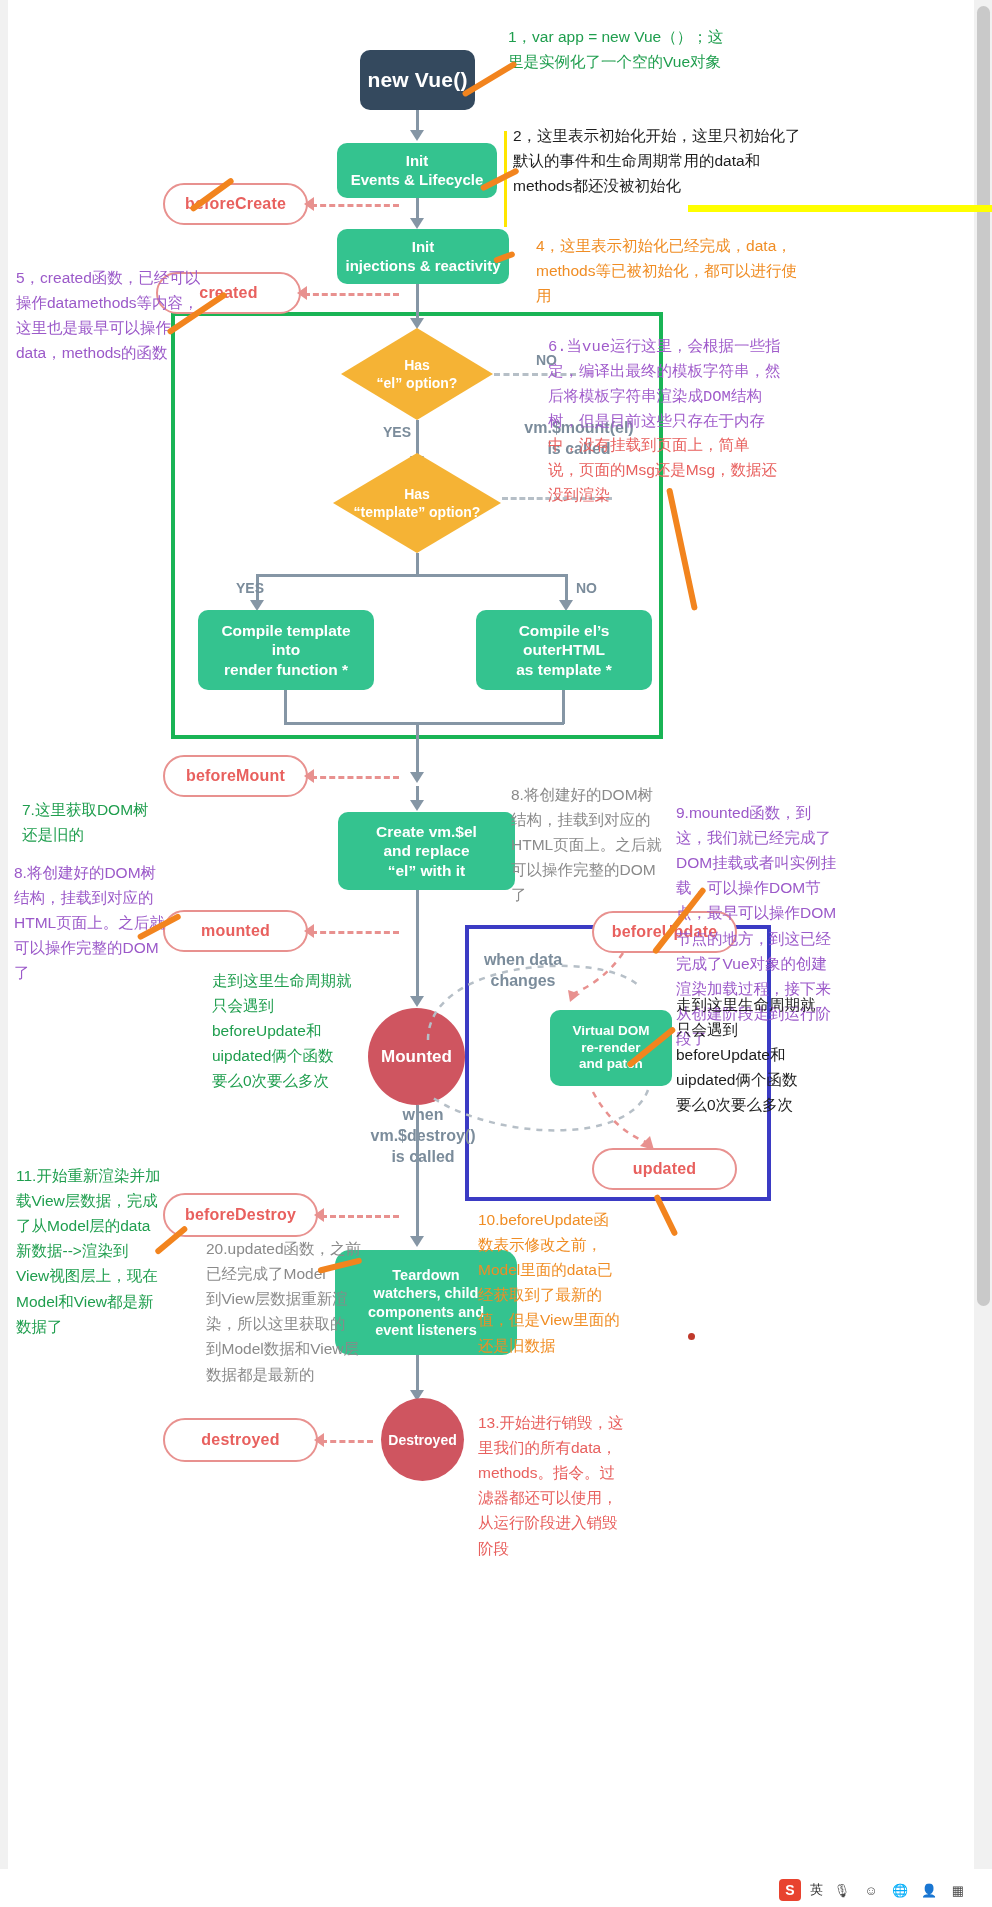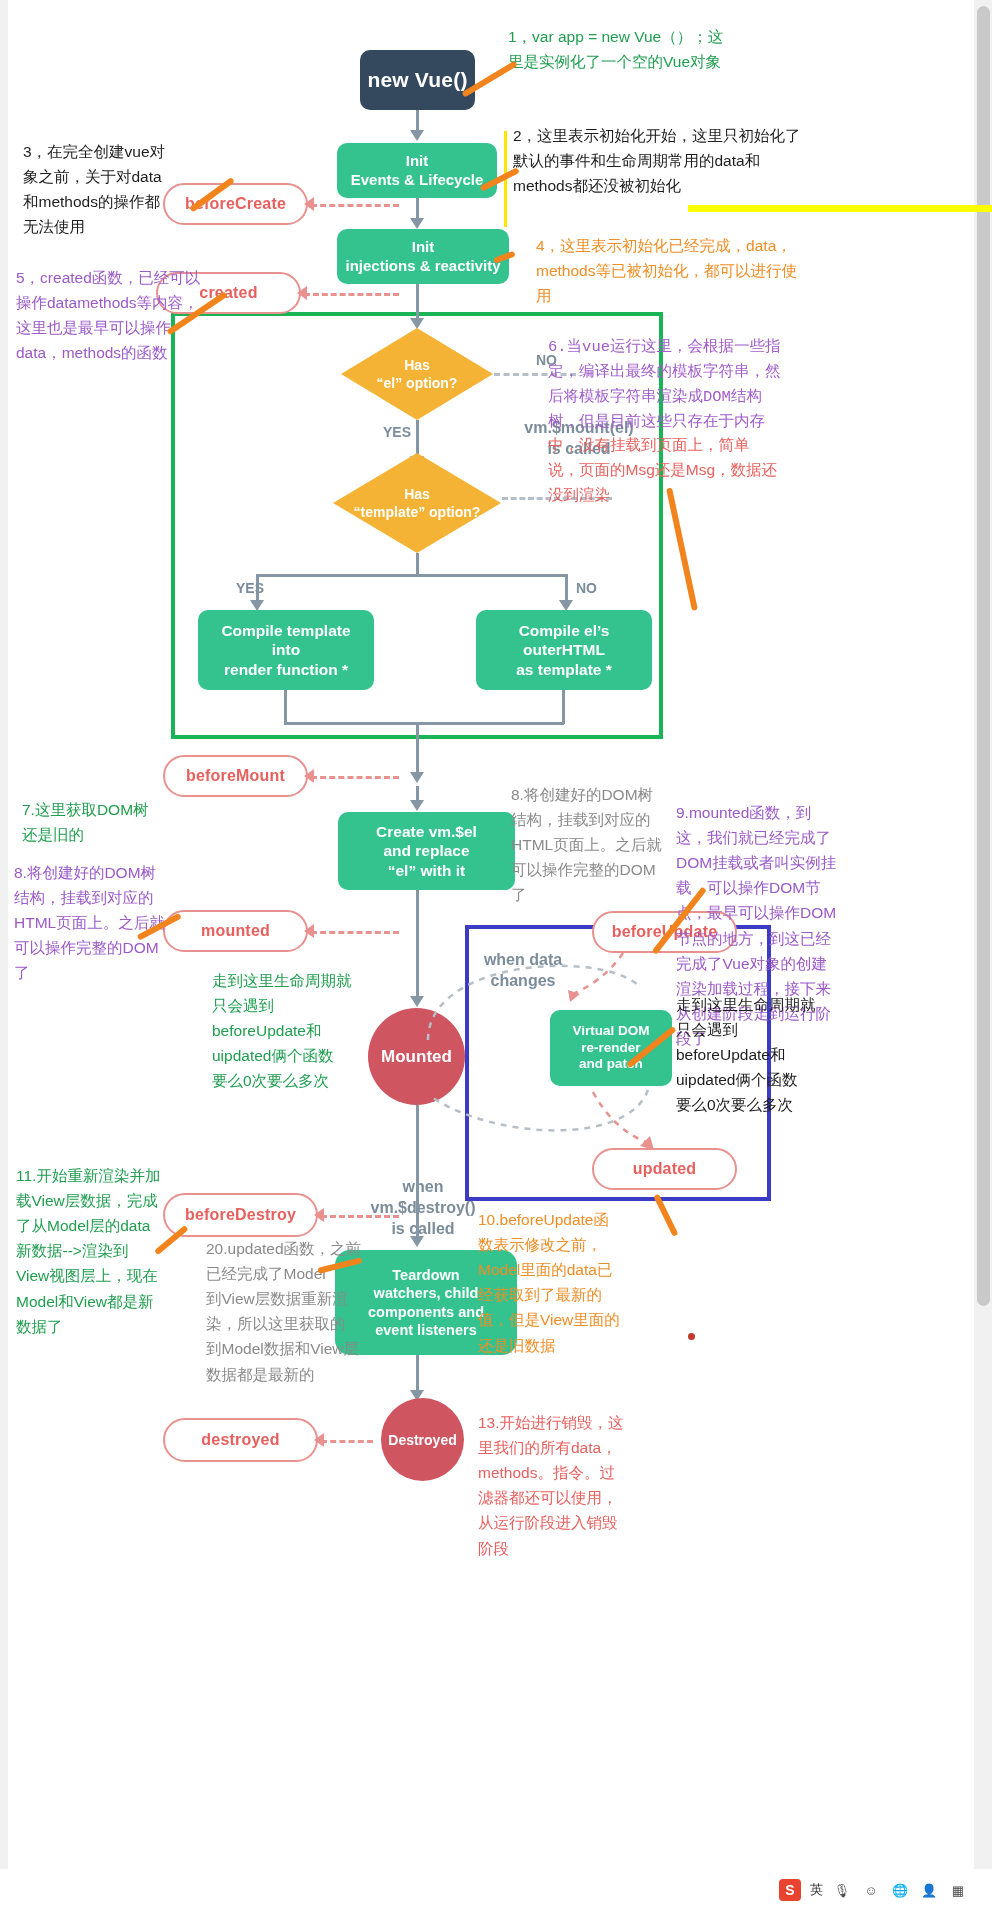--- a/index.html
+++ b/index.html
@@ -217,21 +217,21 @@
 and patch</span>
   </div>
 
   <svg style="position:absolute; left:400px; top:930px; width:320px; height:250px; overflow:visible;">
     <path d="M 20 110 C 20 30 190 20 230 55" stroke="#b6bfc7" stroke-width="2.5" fill="none" stroke-dasharray="6 6"></path>
     <path d="M 240 160 C 220 215 90 210 25 168" stroke="#b6bfc7" stroke-width="2.5" fill="none" stroke-dasharray="6 6"></path>
   </svg>
 
   <div class="lbl-flow-center" style="left:450px; top:950px; width:130px; white-space:pre-line;">when data
 changes</div>
-  <div class="lbl-flow-center" style="left:350px; top:1177px; width:130px; white-space:pre-line;">when
+  <div class="lbl-flow-center" style="left:350px; top:1105px; width:130px; white-space:pre-line;">when
 vm.$destroy()
 is called</div>
 
   <div class="vline" style="left:408px; top:1105px; height:135px;"></div>
   <div class="arrow-down" style="left:402px; top:1236px;"></div>
 
   <div class="node node-green-lg" style="left:327px; top:1250px; width:182px; height:105px; white-space:pre-line; font-size:14.5px;border-radius:15px;">
     <span>Teardown
 watchers, child
 components and
@@ -299,24 +299,20 @@
 
   <div class="note c-green" style="left:500px; top:24px; width:320px;">1，var app = new Vue（）；这
 里是实例化了一个空的Vue对象</div>
   <div class="ptr" style="left:455px; top:92px; width:62px; transform:rotate(-31deg);"></div>
 
   <div class="note c-black" style="left:505px; top:123px; width:345px;">2，这里表示初始化开始，这里只初始化了
 默认的事件和生命周期常用的data和
 methods都还没被初始化</div>
   <div class="ptr" style="left:473px; top:186px; width:42px; transform:rotate(-27deg);"></div>
 
-  <div class="note c-black" style="left:15px; top:139px; width:190px;">3，在完全创建vue对
-象之前，关于对data
-和methods的操作都
-无法使用</div>
   <div class="ptr" style="left:183px; top:207px; width:52px; transform:rotate(-36deg);"></div>
 
   <div class="note c-orange" style="left:528px; top:233px; width:330px;">4，这里表示初始化已经完成，data，
 methods等已被初始化，都可以进行使
 用</div>
   <div class="ptr" style="left:486px; top:258px; width:22px; transform:rotate(-20deg);"></div>
 
   <div class="note c-purple" style="left:8px; top:265px; width:205px;">5，created函数，已经可以
 操作datamethods等内容，
 这里也是最早可以操作

